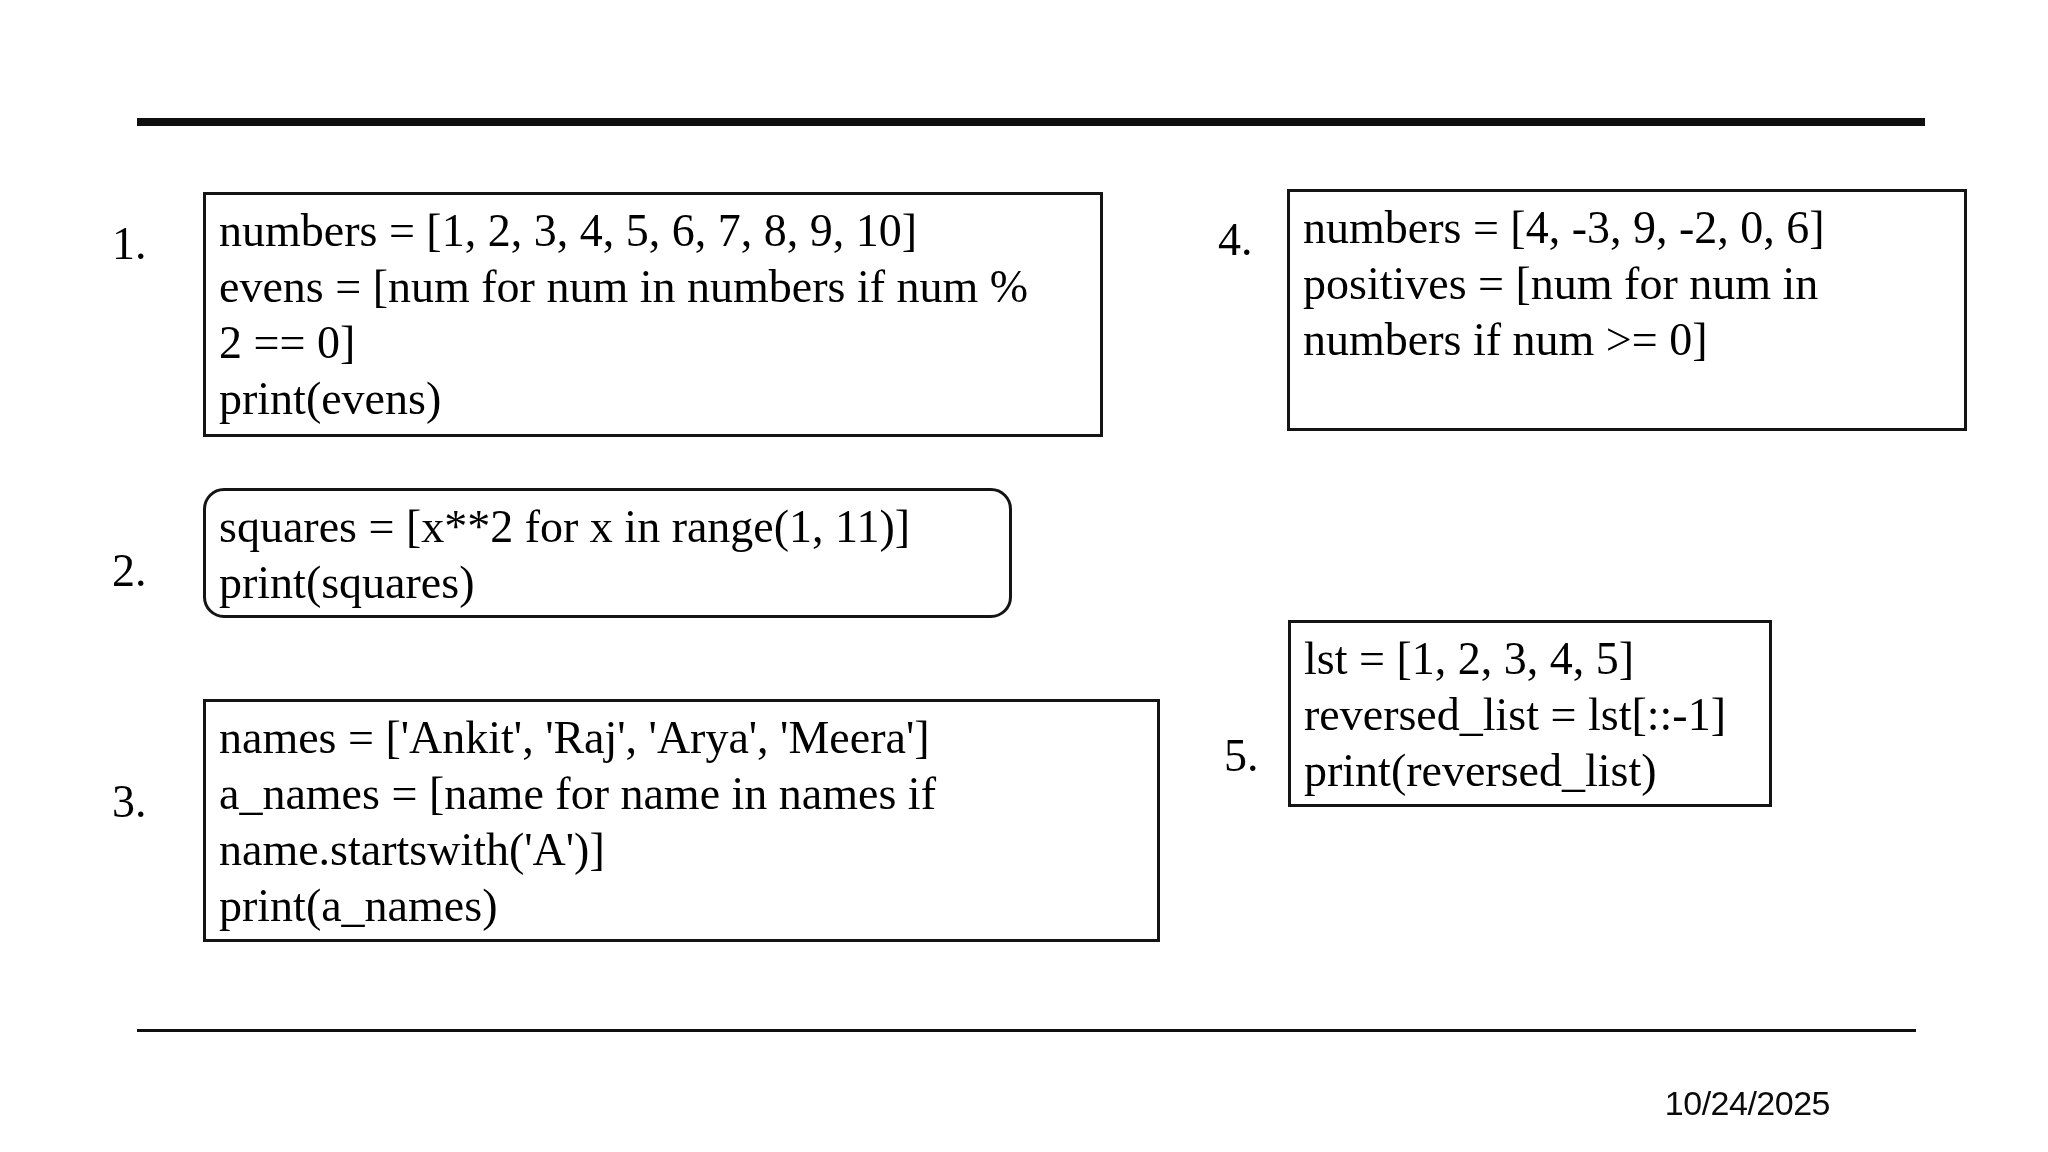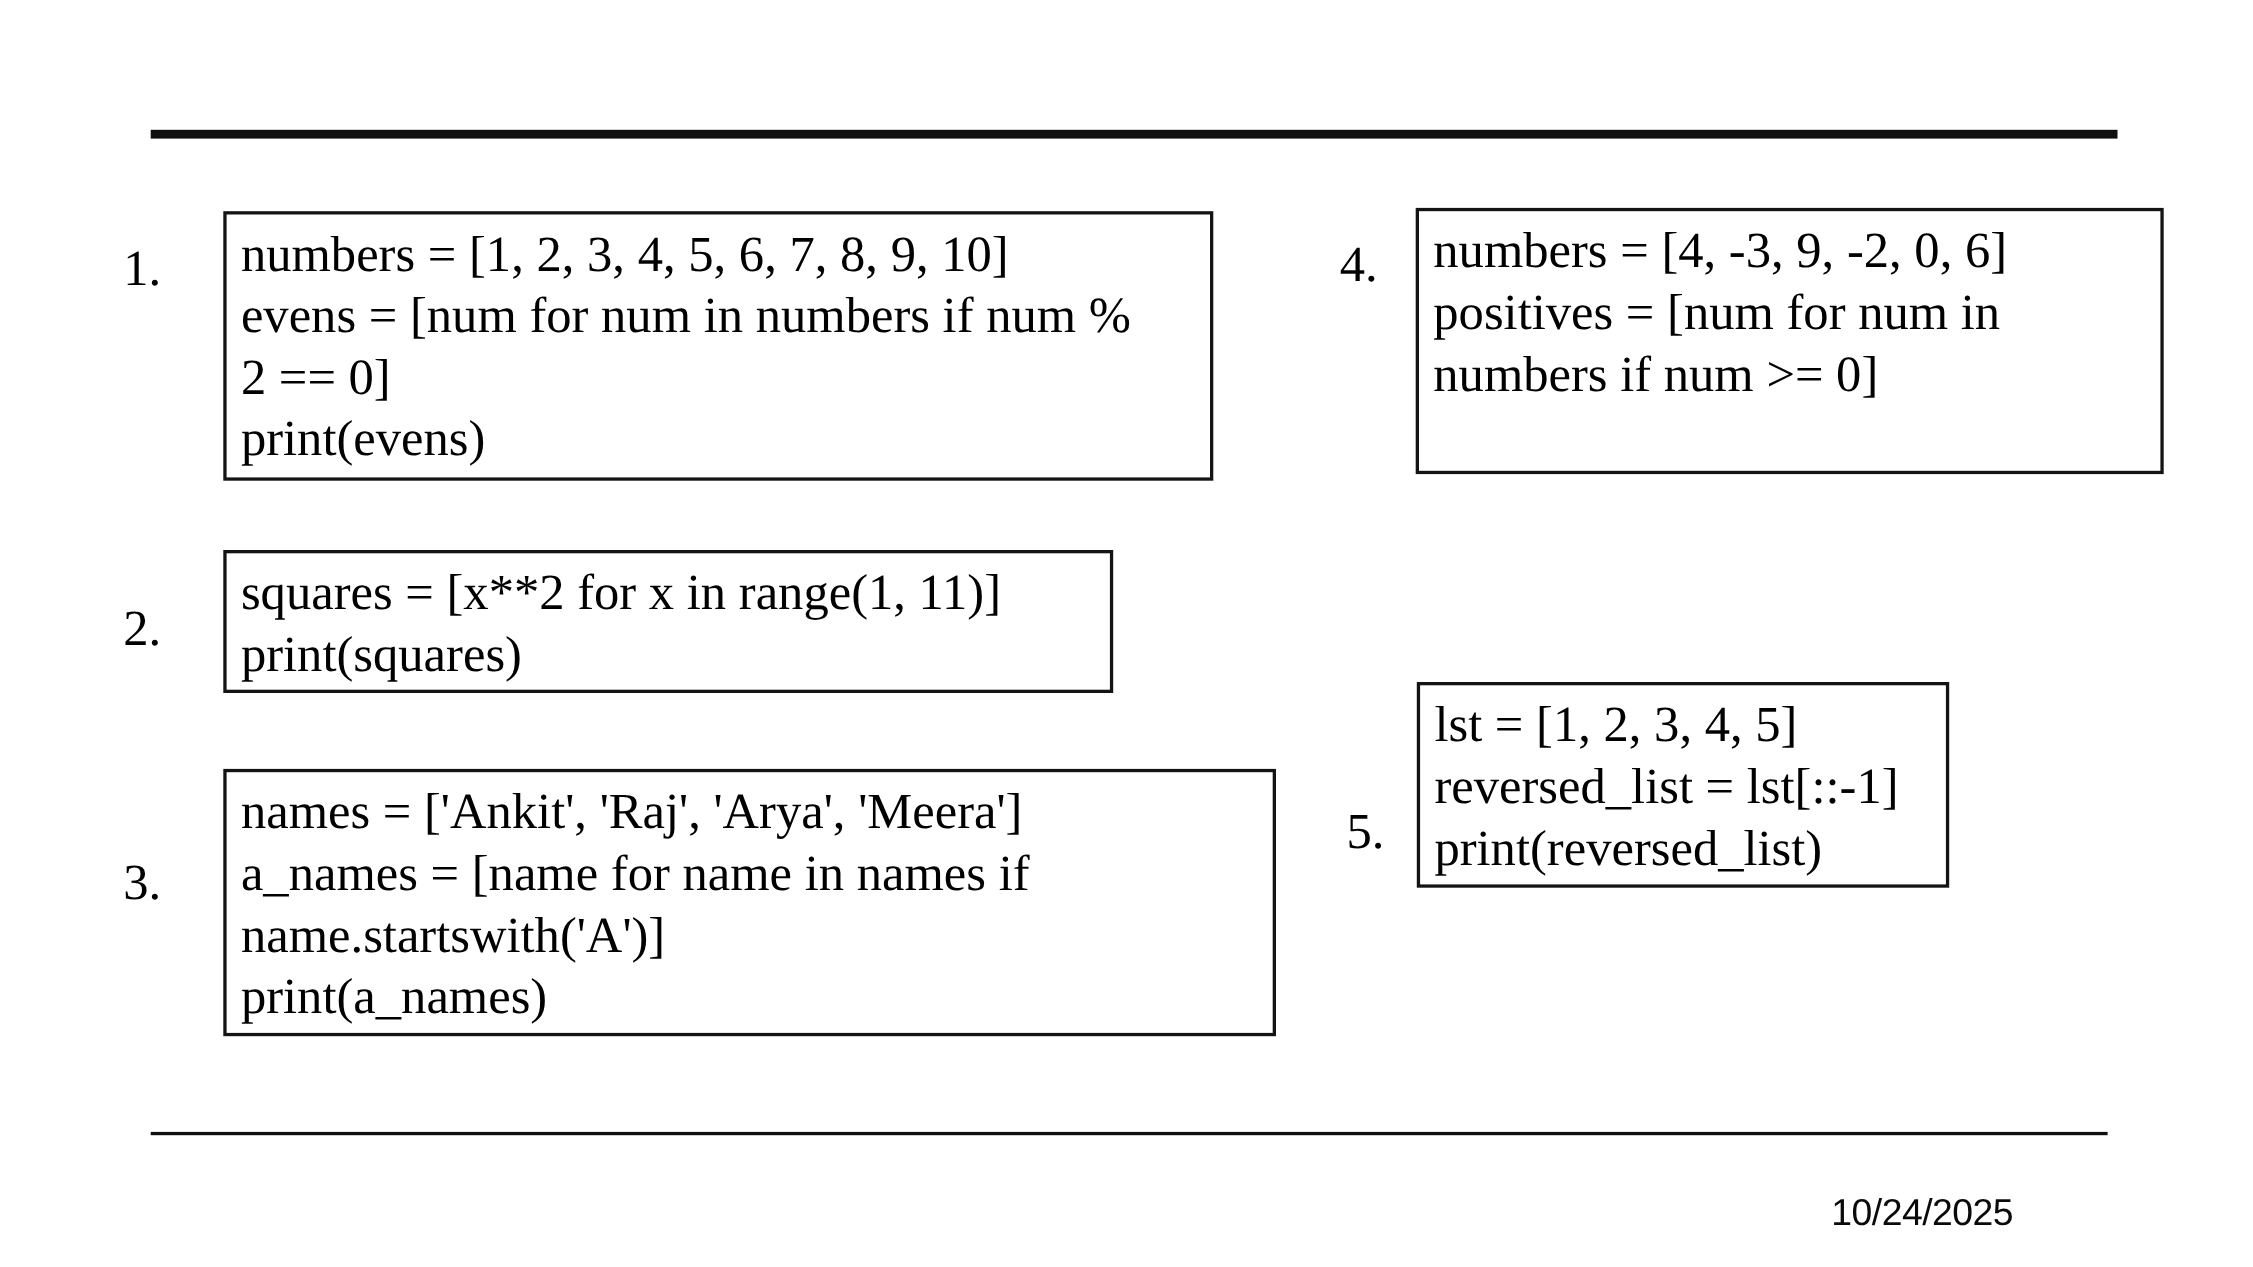--- a/index.html
+++ b/index.html
@@ -49,21 +49,21 @@
     box-sizing: border-box;
     padding: 8px 12px 0 13px;
     font-size: 46px;
     line-height: 56px;
     background: #ffffff;
   }
   .code-line {
     white-space: pre;
   }
   .box1 { left: 203px; top: 168px; width: 900px; height: 245px; margin-top: 24px; }
-  .box2 { left: 203px; top: 500px; width: 809px; height: 130px; }
+  .box2 { left: 203px; top: 488px; width: 809px; height: 130px; border-radius: 21px; }
   .box3 { left: 203px; top: 699px; width: 957px; height: 243px; }
   .box4 { left: 1287px; top: 189px; width: 680px; height: 242px; }
   .box5 { left: 1288px; top: 620px; width: 484px; height: 187px; }
   .slide-date {
     position: absolute;
     left: 1630px;
     top: 1084px;
     width: 200px;
     text-align: right;
     font-family: "Liberation Sans", "DejaVu Sans", sans-serif;

